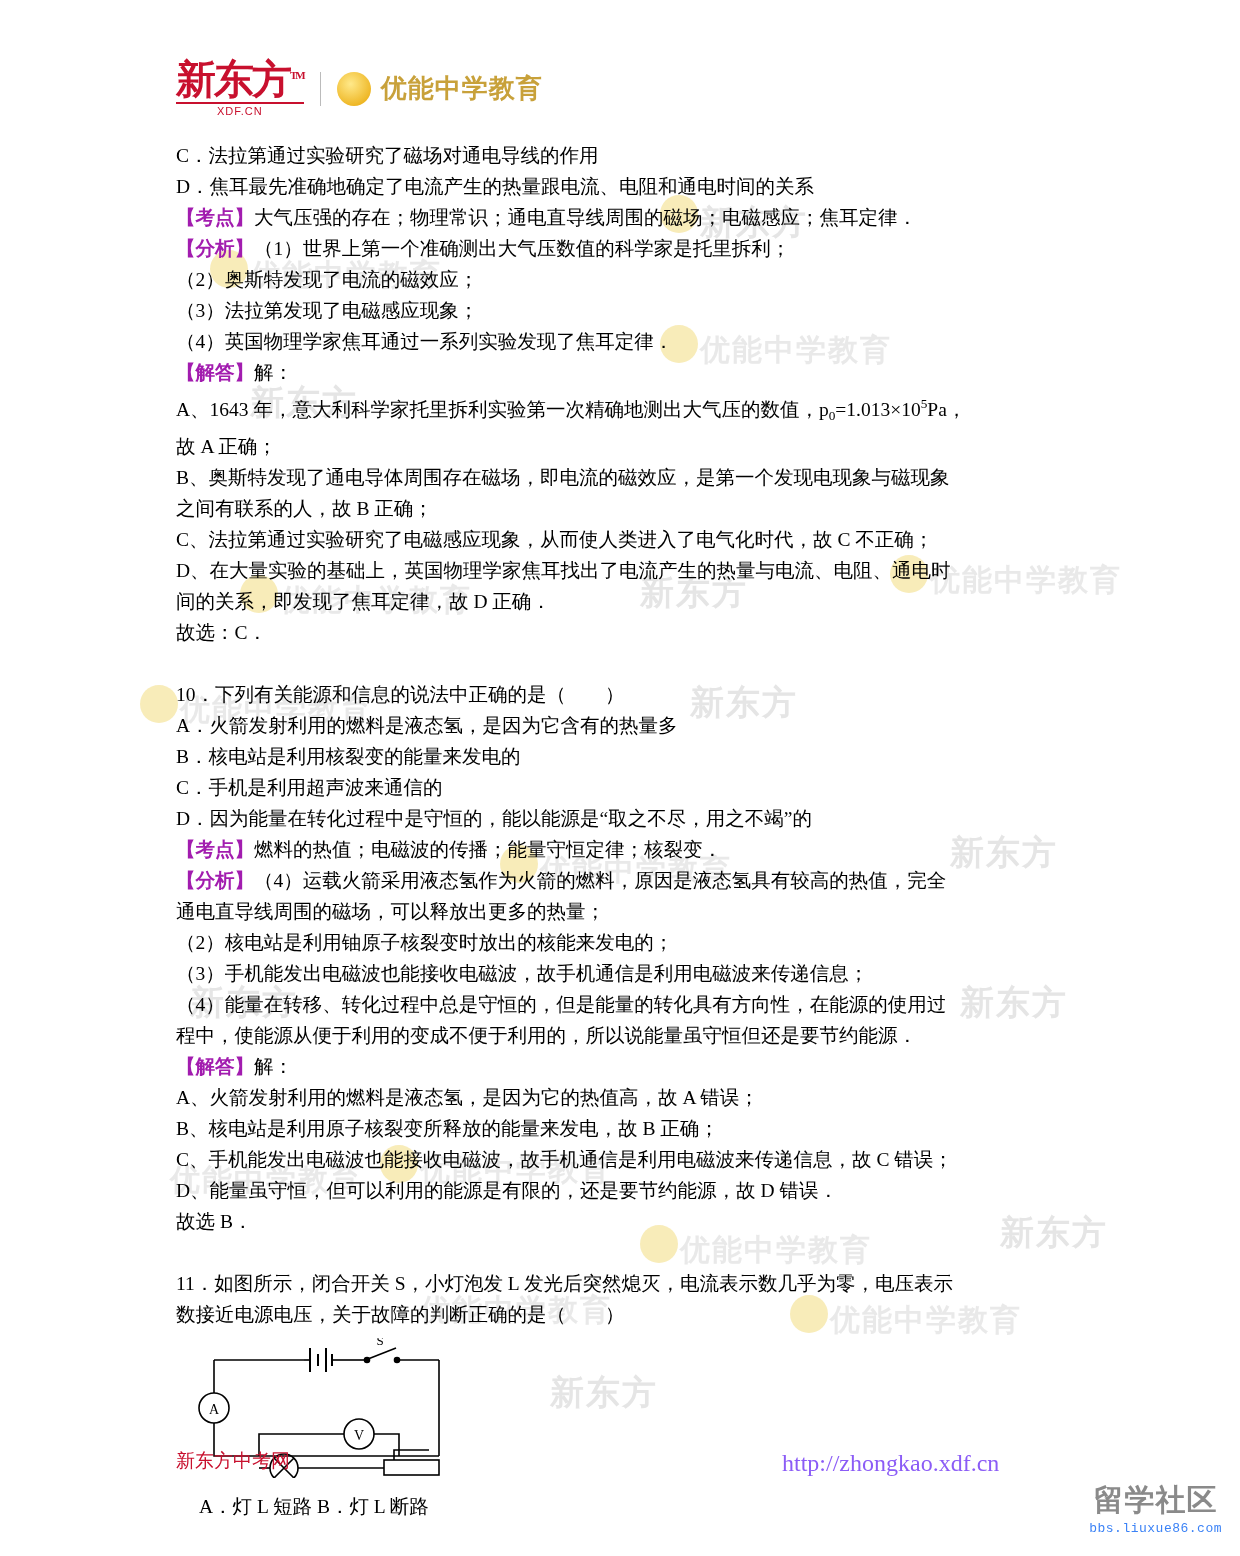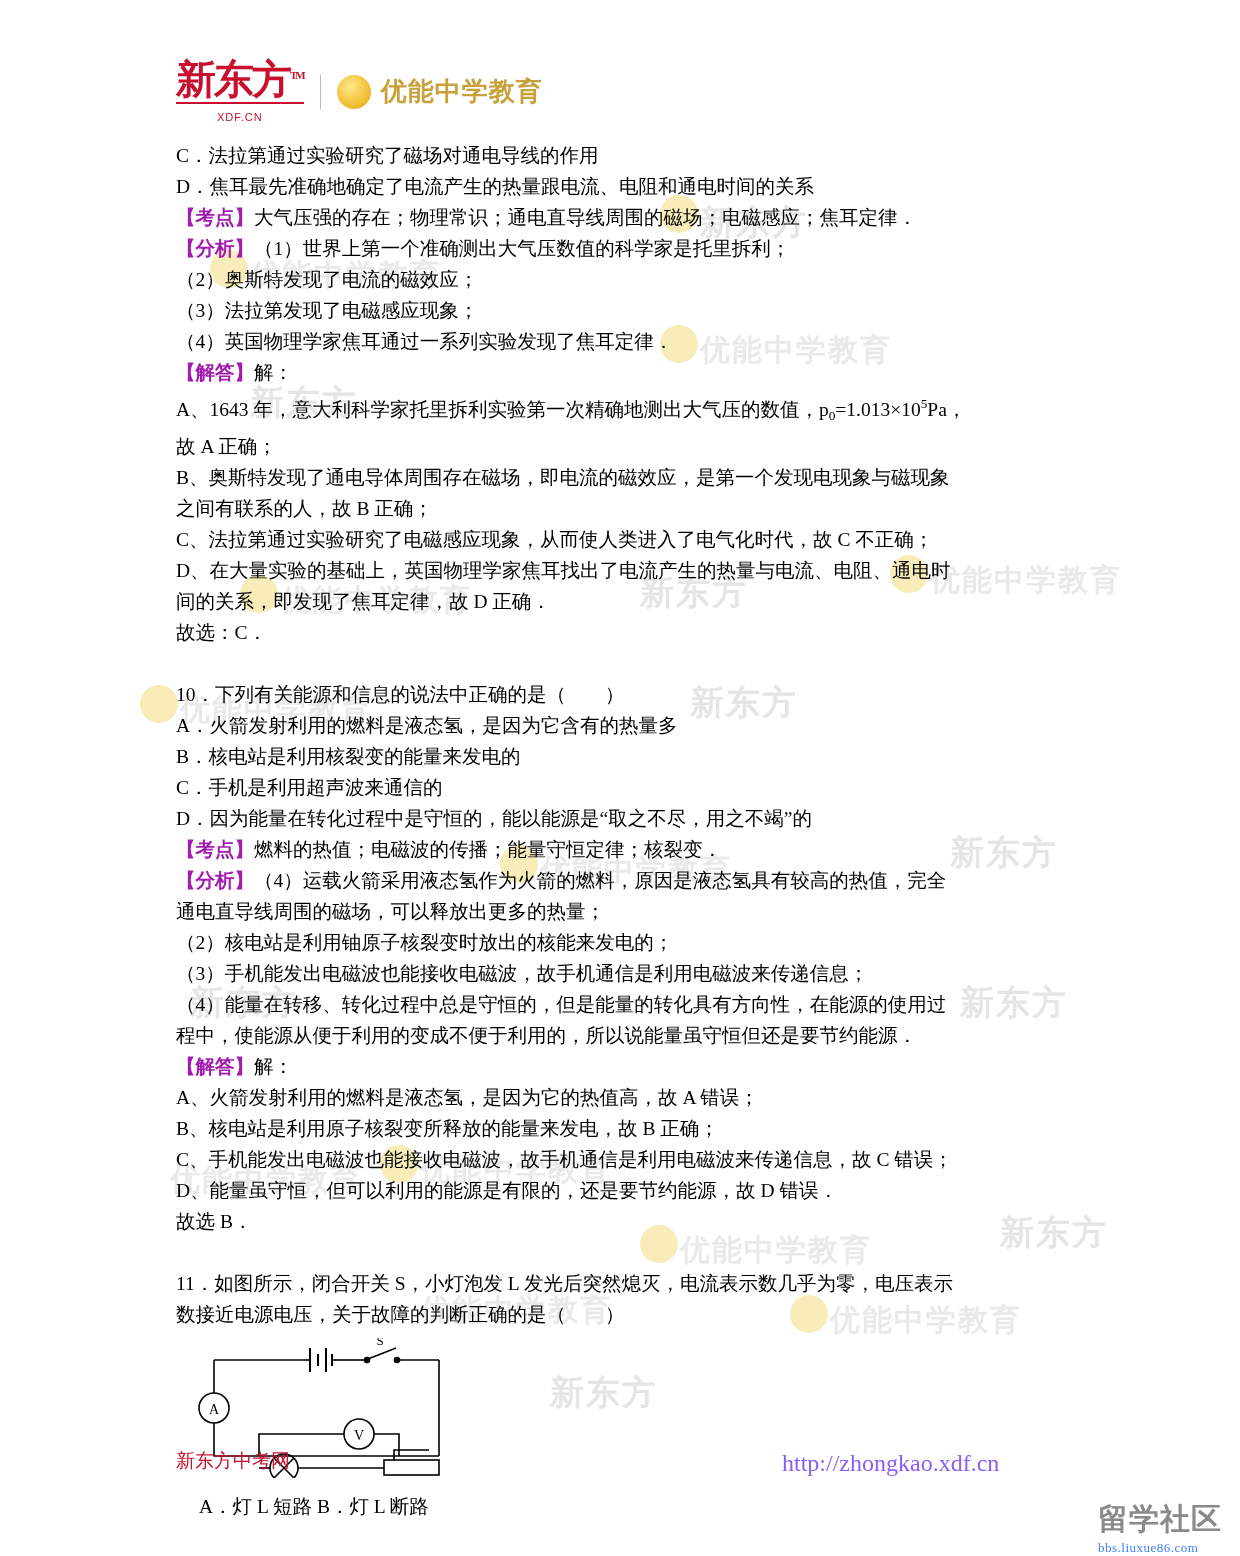--- a/index.html
+++ b/index.html
@@ -78,21 +78,21 @@
     color: #c8102e;
   }
   .logo-sub {
     font-family: "Liberation Sans", sans-serif;
     font-size: 11px;
     color: #c8102e;
     letter-spacing: 1px;
     border-top: 2px solid #c8102e;
     text-align: center;
     margin-top: 2px;
-    padding-top: 7px;
+    padding-top: 1px;
   }
   .logo-divider {
     width: 1px;
     height: 34px;
     background: #bbb;
     margin: 0 6px;
   }
   .logo-badge {
     width: 34px;
     height: 34px;
@@ -160,24 +160,24 @@
     left: 782px;
     top: 1450px;
     font-family: "Liberation Serif", serif;
     font-size: 24px;
     color: #8b5cf6;
     z-index: 3;
   }
   .corner-brand {
     position: absolute;
     right: 18px;
-    bottom: 0;
-    text-align: left;
+    bottom: 20px;
+    text-align: center;
     z-index: 3;
-    font-family: Liberation Serif, serif;
+    font-family: Liberation Mono, monospace;
   }
   .corner-brand .cb-main {
     font-size: 30px;
     font-weight: bold;
     color: #8a8a8a;
     letter-spacing: 1px;
   }
   .corner-brand .cb-sub {
     font-size: 13px;
     color: #3b82f6;

